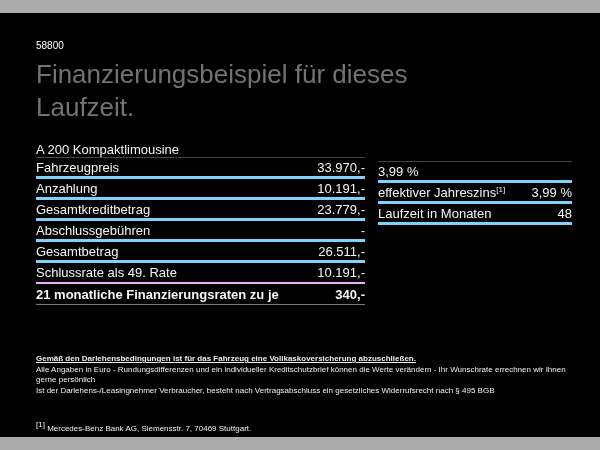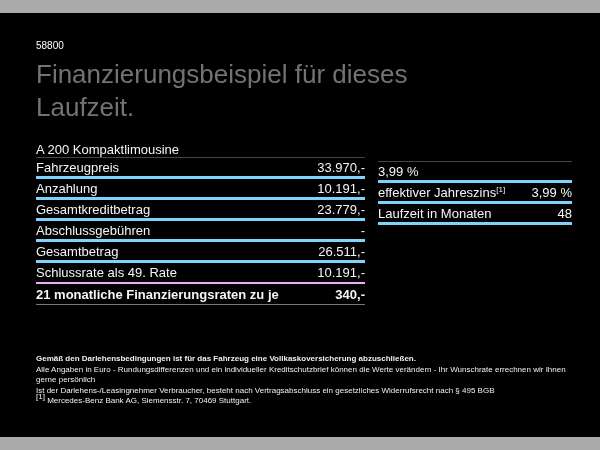--- a/index.html
+++ b/index.html
@@ -50,22 +50,22 @@
     border-bottom: 1px solid #787878;
   }
   .right-table {
     width: 197px;
     margin-left: 13px;
     margin-top: 24px;
     border-top: 1px solid #454545;
   }
   sup.fnref { font-size: 8px; vertical-align: super; line-height: 0; }
   .footnotes { margin-top: 49px; font-size: 8px; line-height: 10.5px; color: #f0f0f0; }
-  .footnotes .bold-line { font-weight: 700; }
-  .footnotes .bank-line { margin-top: 0; }
+  .footnotes .bold-line { font-weight: 700; text-decoration: underline; }
+  .footnotes .bank-line { margin-top: 28px; }
 </style>
 </head>
 <body>
 
 <div class="frame-bar top"></div>
 
 <div class="content">
 
   <div class="ref-number">58800</div>
 

